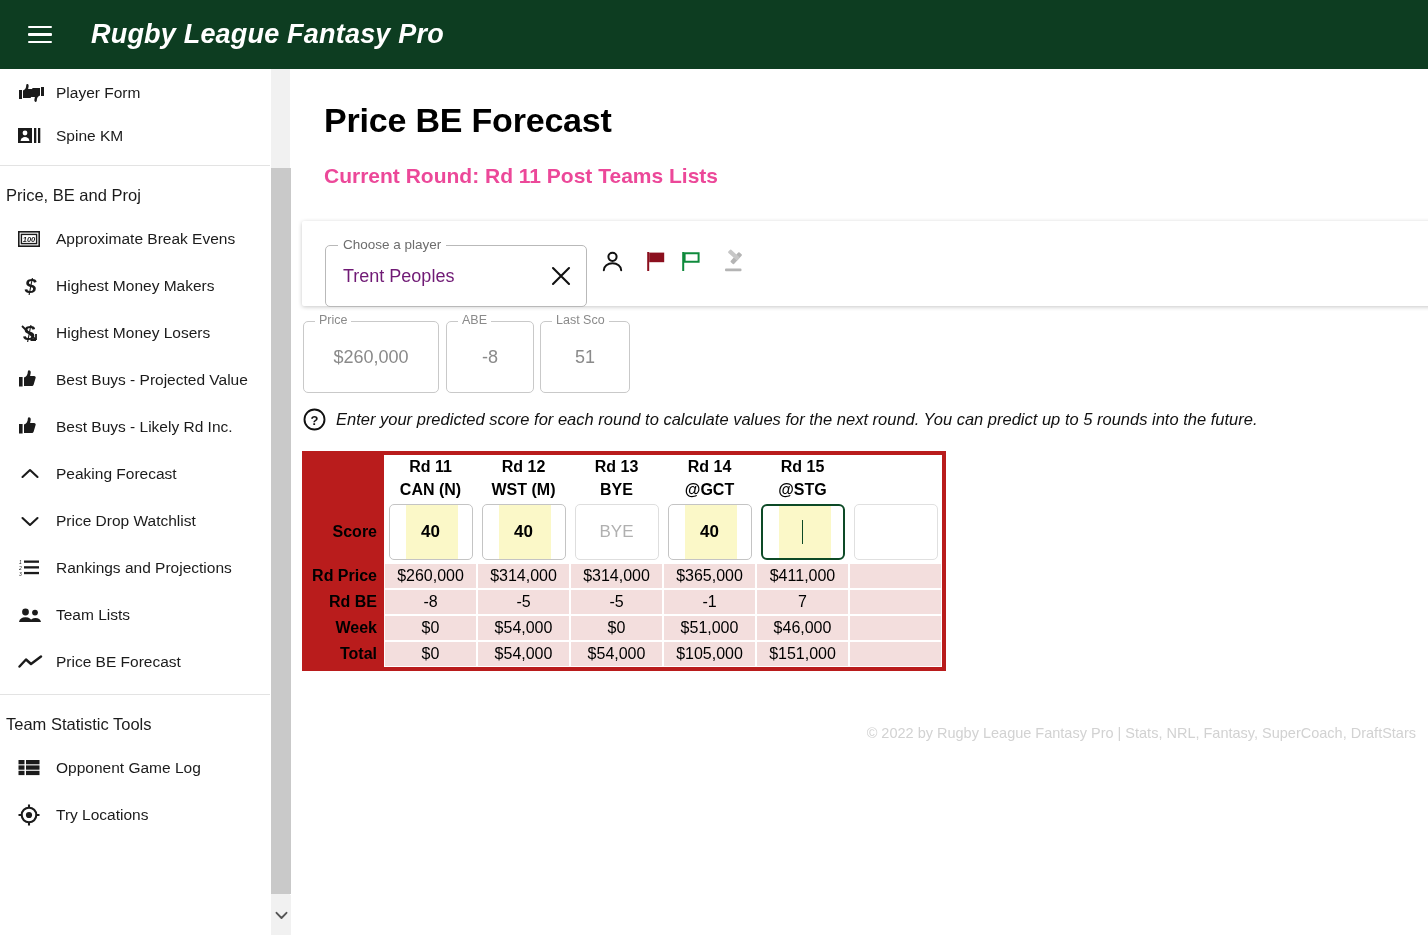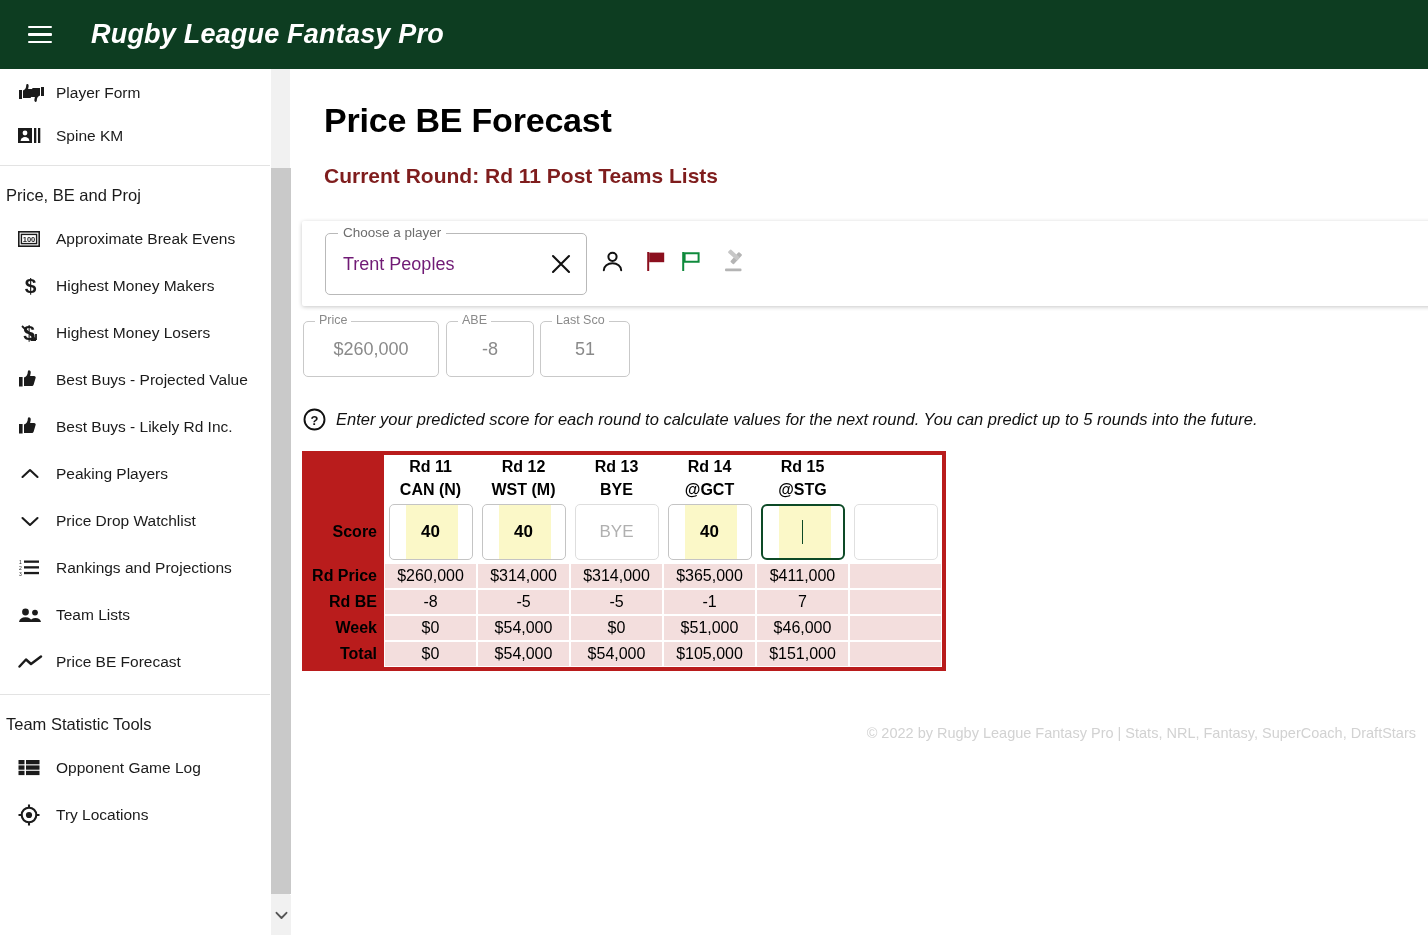--- a/index.html
+++ b/index.html
@@ -50,20 +50,21 @@
     padding-left: 18px;
     cursor: pointer;
     color: #1b1b1b;
     font-size: 15.5px;
   }
   .nav-item .nav-ico {
     width: 30px; min-width: 30px;
     display: flex; align-items: center; justify-content: flex-start;
     margin-right: 8px;
     color: #1b1b1b;
+    font-style: italic;
   }
   .nav-item .nav-label { white-space: nowrap; }
   .nav-divider {
     height: 1px; background: #e3e3e3; margin: 6px 0 0 0;
   }
   .nav-section {
     padding: 20px 0 10px 6px;
     font-size: 16.5px;
     color: #1b1b1b;
   }
@@ -95,33 +96,33 @@
     background: #ffffff;
     overflow: hidden;
   }
   #page-title {
     margin: 32px 0 0 33px;
     font-size: 34px; font-weight: bold; color: #000000;
     letter-spacing: -.2px;
   }
   #current-round {
     margin: 24px 0 0 33px;
-    font-size: 21px; font-weight: bold; color: #7f1d1d;
+    font-size: 21px; font-weight: bold; color: #ec4899;
   }
 
   
   #selector-card {
     position: absolute; top: 152px; left: 11px;
     width: 1200px; height: 85px;
     background: #ffffff;
     box-shadow: 0 1px 4px rgba(0,0,0,.22);
     border-radius: 2px;
   }
   #player-field {
-    position: absolute; top: 12px; left: 23px;
+    position: absolute; top: 24px; left: 23px;
     width: 262px; height: 62px;
     border: 1px solid #b9b9b9;
     border-radius: 5px;
     display: flex; align-items: center;
   }
   #player-field-legend {
     position: absolute; top: -9px; left: 12px;
     background: #ffffff; padding: 0 5px;
     font-size: 13.5px; color: #6d6d6d;
   }
@@ -136,21 +137,21 @@
   .tool-icon {
     position: absolute; top: 28px;
     cursor: pointer; line-height: 0;
   }
 
   
   .stat-field {
     position: absolute; top: 252px;
     border: 1px solid #c9c9c9;
     border-radius: 5px;
-    height: 56px;
+    height: 72px;
     display: flex; align-items: center; justify-content: center;
   }
   .stat-legend {
     position: absolute; top: -9px; left: 11px;
     background: #ffffff; padding: 0 4px;
     font-size: 12.5px; color: #8a8a8a;
     white-space: nowrap; overflow: hidden;
   }
   .stat-value { font-size: 18px; color: #8a8a8a; }
 
@@ -321,21 +322,21 @@
     </span>
     <span class="nav-label">Best Buys - Likely Rd Inc.</span>
   </div>
 
   <div class="nav-item">
     <span class="nav-ico" style="justify-content:center;padding-right:6px;">
       <svg width="20" height="14" viewBox="0 0 20 14">
         <path d="M2.5 10 L10 3 L17.5 10" fill="none" stroke="#1b1b1b" stroke-width="2.1" stroke-linecap="round" stroke-linejoin="round"></path>
       </svg>
     </span>
-    <span class="nav-label">Peaking Players</span>
+    <span class="nav-label">Peaking Forecast</span>
   </div>
 
   <div class="nav-item">
     <span class="nav-ico" style="justify-content:center;padding-right:6px;">
       <svg width="20" height="14" viewBox="0 0 20 14">
         <path d="M2.5 4 L10 11 L17.5 4" fill="none" stroke="#1b1b1b" stroke-width="2.1" stroke-linecap="round" stroke-linejoin="round"></path>
       </svg>
     </span>
     <span class="nav-label">Price Drop Watchlist</span>
   </div>

